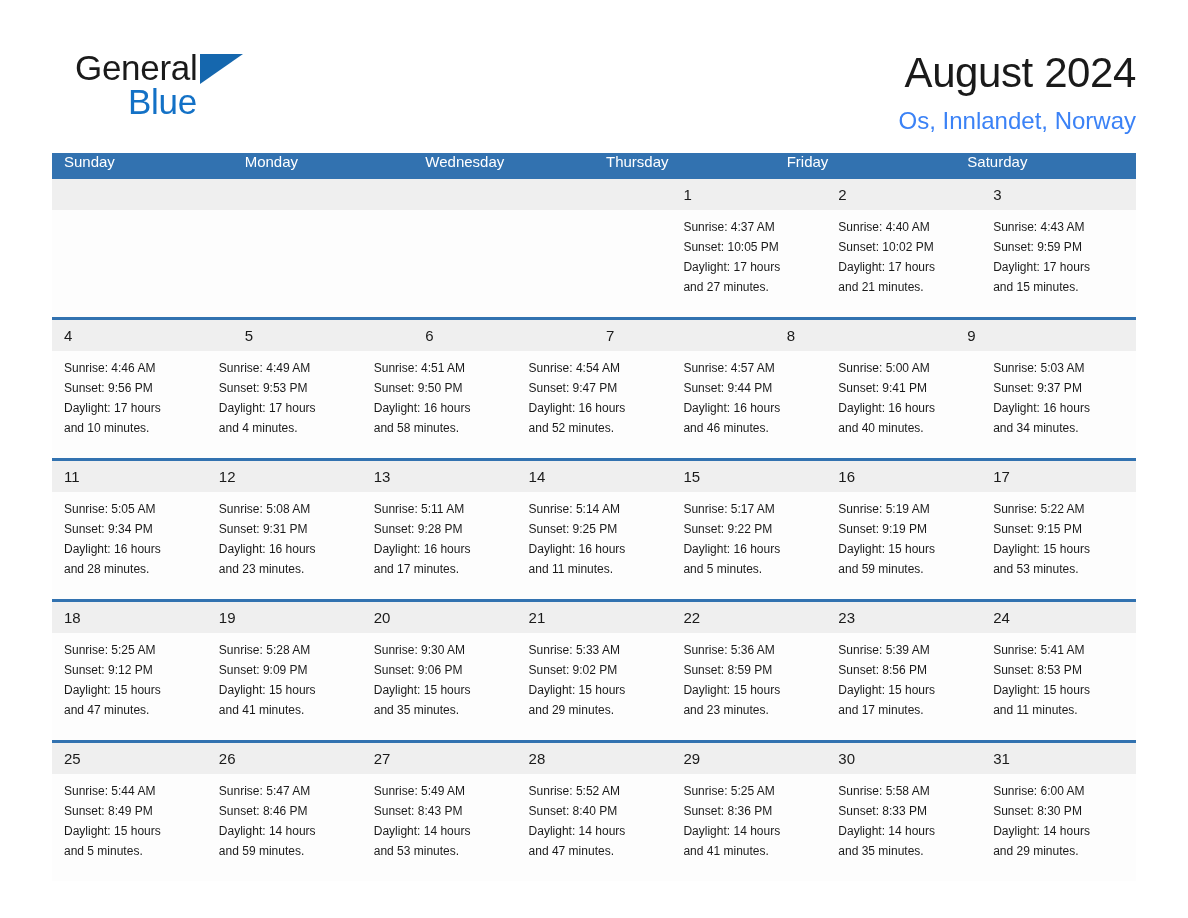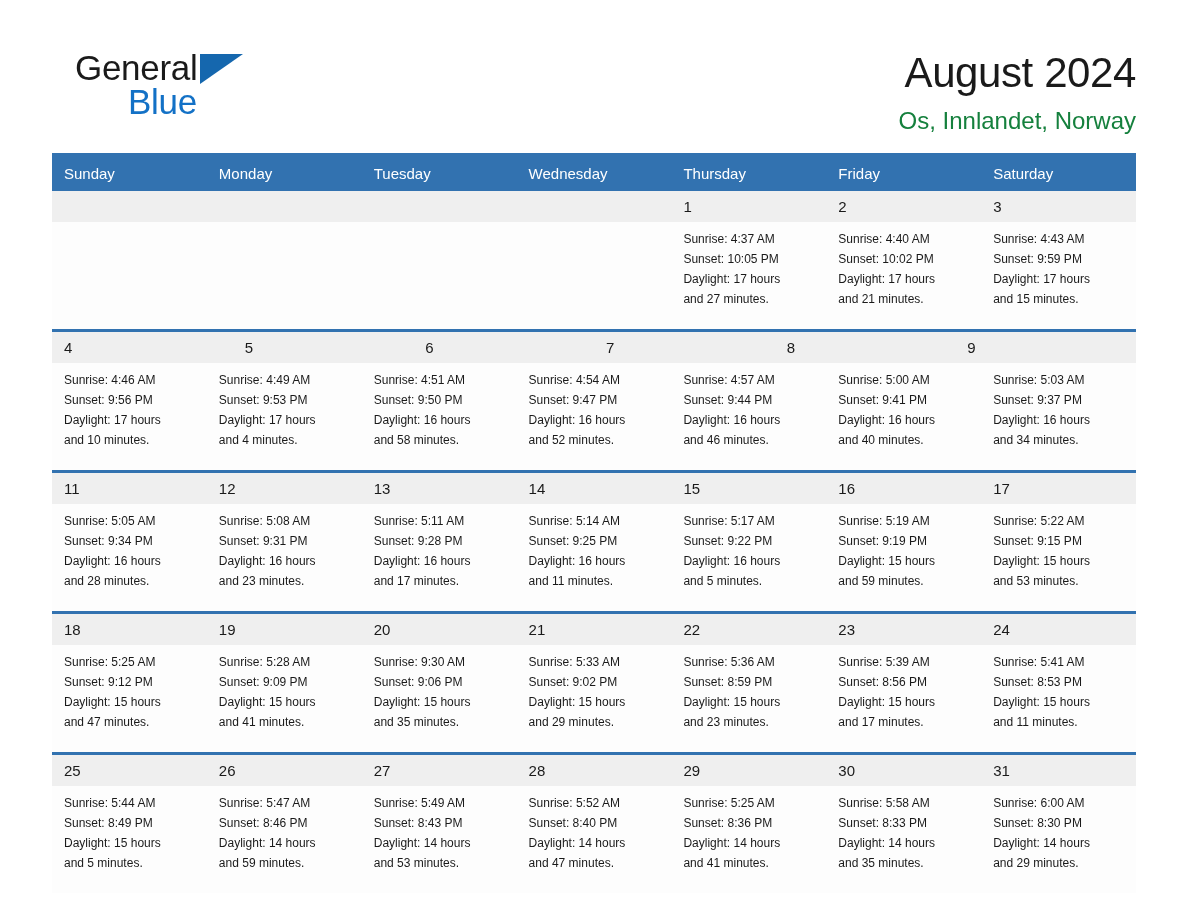--- a/index.html
+++ b/index.html
@@ -73,42 +73,42 @@
   .month-title {
     font-size: 42px;
     line-height: 50px;
     color: #1a1a1a;
     font-weight: 400;
     letter-spacing: -0.4px;
   }
   .location {
     font-size: 24px;
     line-height: 34px;
-    color: #15803d;
+    color: #3b82f6;
     font-weight: 400;
     margin-top: 6px;
   }
 
   
   .calendar {
     margin: 15px 52px 0 52px;
     width: 1084px;
   }
 
   .weekday-row {
     display: flex;
     background: #3272b0;
   }
   .weekday-cell {
     flex: 1 1 0;
     min-width: 0;
     color: #ffffff;
     font-size: 15px;
     line-height: 18px;
-    padding: 12px 0 8px 12px;
+    padding: 0 0 8px 12px;
     box-sizing: border-box;
   }
 
   .week {
     position: relative;
   }
   .week + .week {
     border-top: 3px solid #3272b0;
   }
 
@@ -162,21 +162,20 @@
       <div class="location">Os, Innlandet, Norway</div>
     </div>
 
   </div>
 
   <div class="calendar">
 
     <div class="weekday-row">
       <div class="weekday-cell">Sunday</div>
       <div class="weekday-cell">Monday</div>
-      <div class="weekday-cell">Tuesday</div>
       <div class="weekday-cell">Wednesday</div>
       <div class="weekday-cell">Thursday</div>
       <div class="weekday-cell">Friday</div>
       <div class="weekday-cell">Saturday</div>
     </div>
 
     <div class="week">
       <div class="date-strip">
         <div class="date-cell"></div>
         <div class="date-cell"></div>

